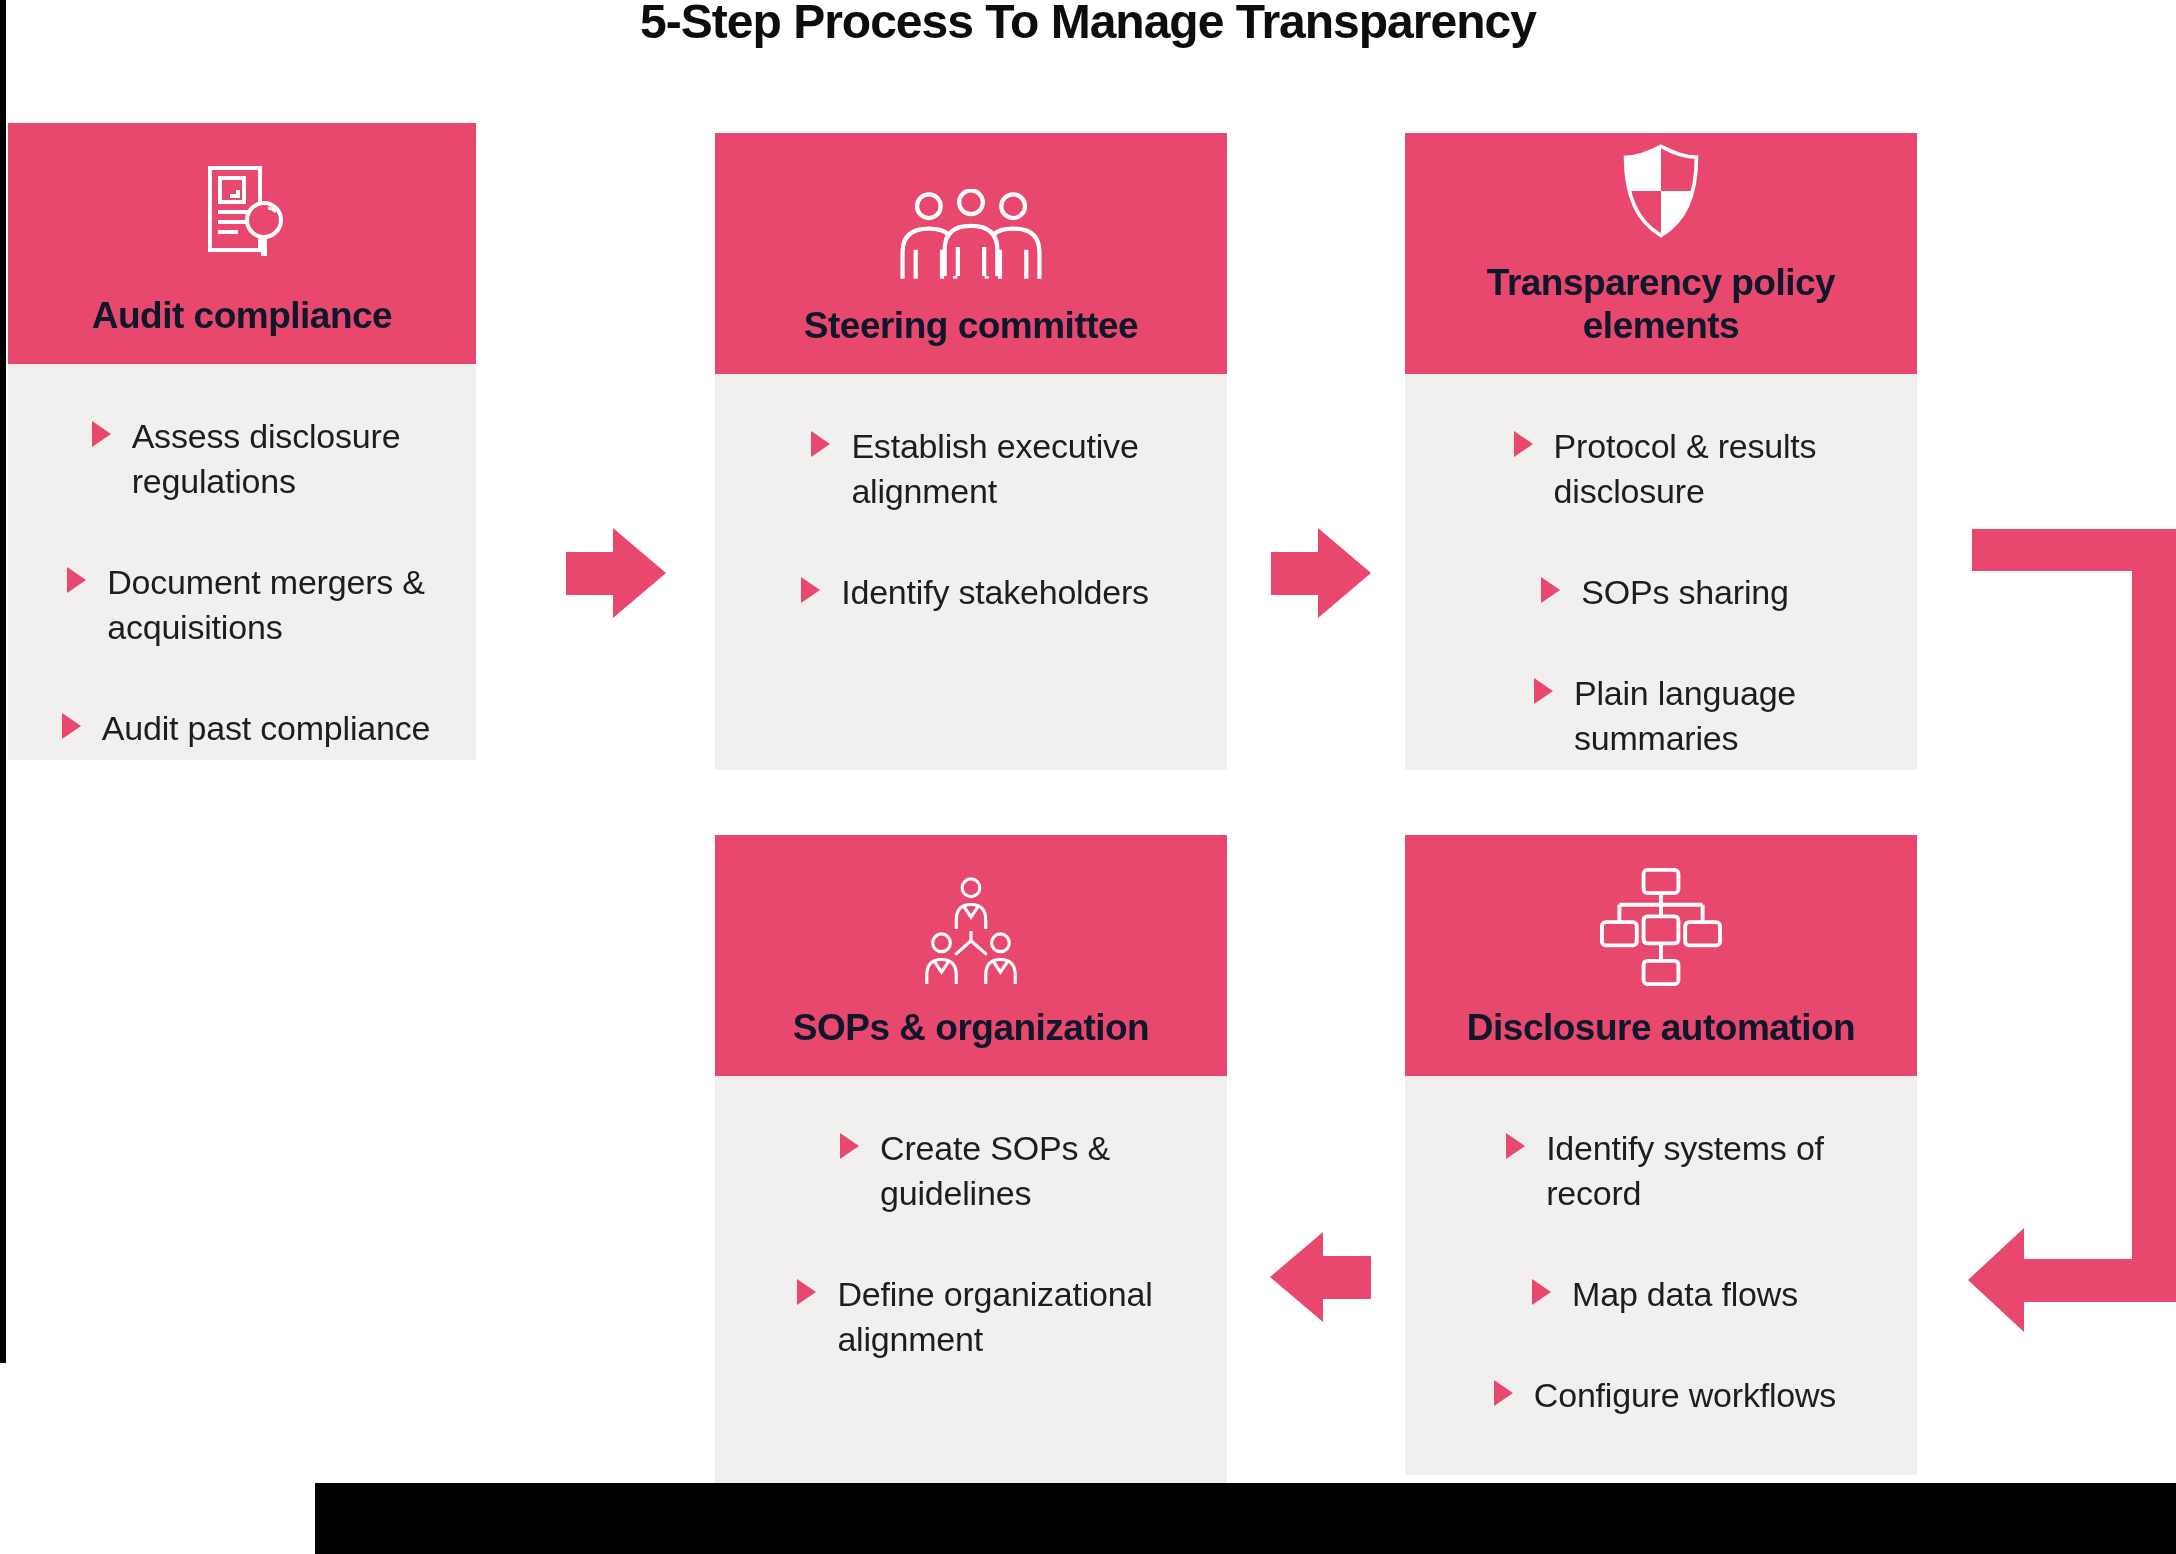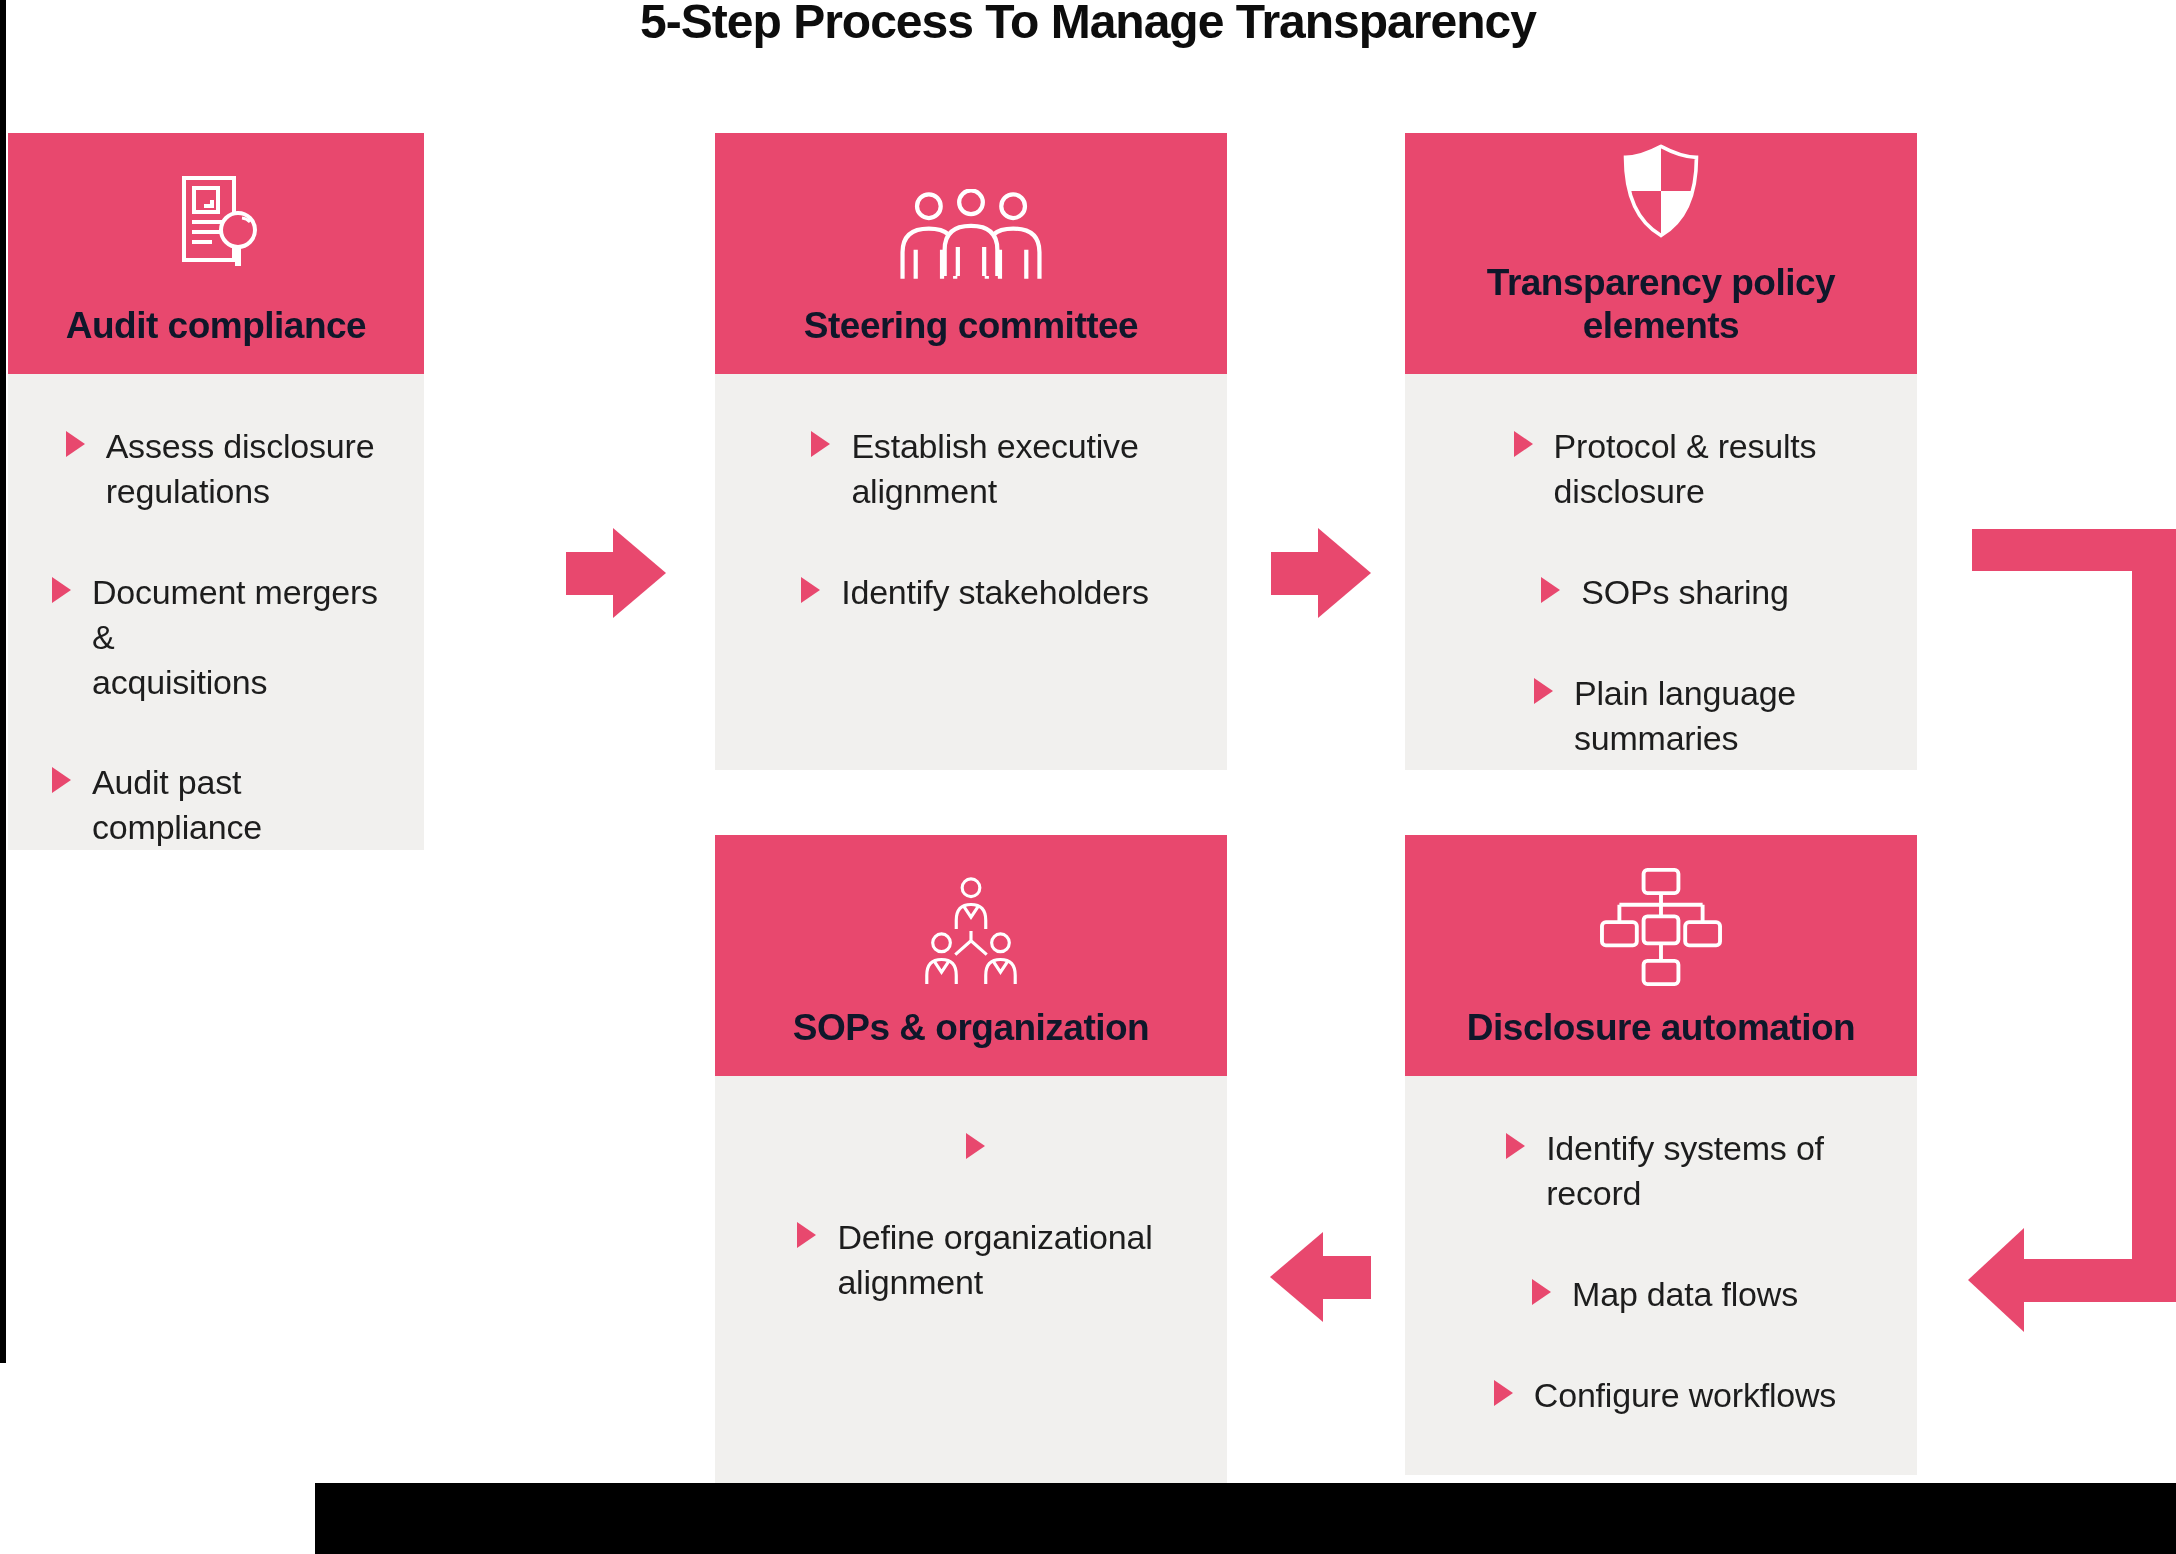--- a/index.html
+++ b/index.html
@@ -18,21 +18,21 @@
     white-space:pre-line;
   }
   .left-edge-bar{
     position:absolute;left:0;top:0;width:6px;height:1363px;background:#000000;
   }
   .bottom-black-bar{
     position:absolute;left:315px;top:1483px;width:1861px;height:71px;background:#000000;
   }
   
   .card{position:absolute;display:flex;flex-direction:column;}
-  .pos-c1{left:8px;  top:133px;width:416px;height:637px;}
+  .pos-c1{left:8px;  top:123px;width:468px;height:637px;}
   .pos-c2{left:715px;top:133px;width:512px;height:637px;}
   .pos-c3{left:1405px;top:133px;width:512px;height:637px;}
   .pos-c4{left:715px;top:835px;width:512px;height:751px;}
   .pos-c5{left:1405px;top:835px;width:512px;height:640px;}
   .card-header{
     background:#E8486E;
     height:241px;flex:0 0 241px;
     display:flex;flex-direction:column;align-items:center;justify-content:flex-end;
     gap:20px;padding-bottom:26px;box-sizing:border-box;
   }
@@ -205,20 +205,22 @@
         <path d="M22 88 L30 100 L38 88"></path>
         <circle cx="90" cy="70" r="9"></circle>
         <path d="M75 112 V103 Q75 87 90 87 Q105 87 105 103 V112"></path>
         <path d="M82 88 L90 100 L98 88"></path>
       </svg>
       <h2 class="hdr-title">SOPs &amp; organization</h2>
     </header>
     <ul class="card-body">
       <li class="bullet">
         <span class="tri"></span>
+        <span class="btext">Create SOPs &amp;
+guidelines</span>
       </li>
       <li class="bullet">
         <span class="tri"></span>
         <span class="btext">Define organizational
 alignment</span>
       </li>
     </ul>
   </section>
 
   <section class="card pos-c5">

